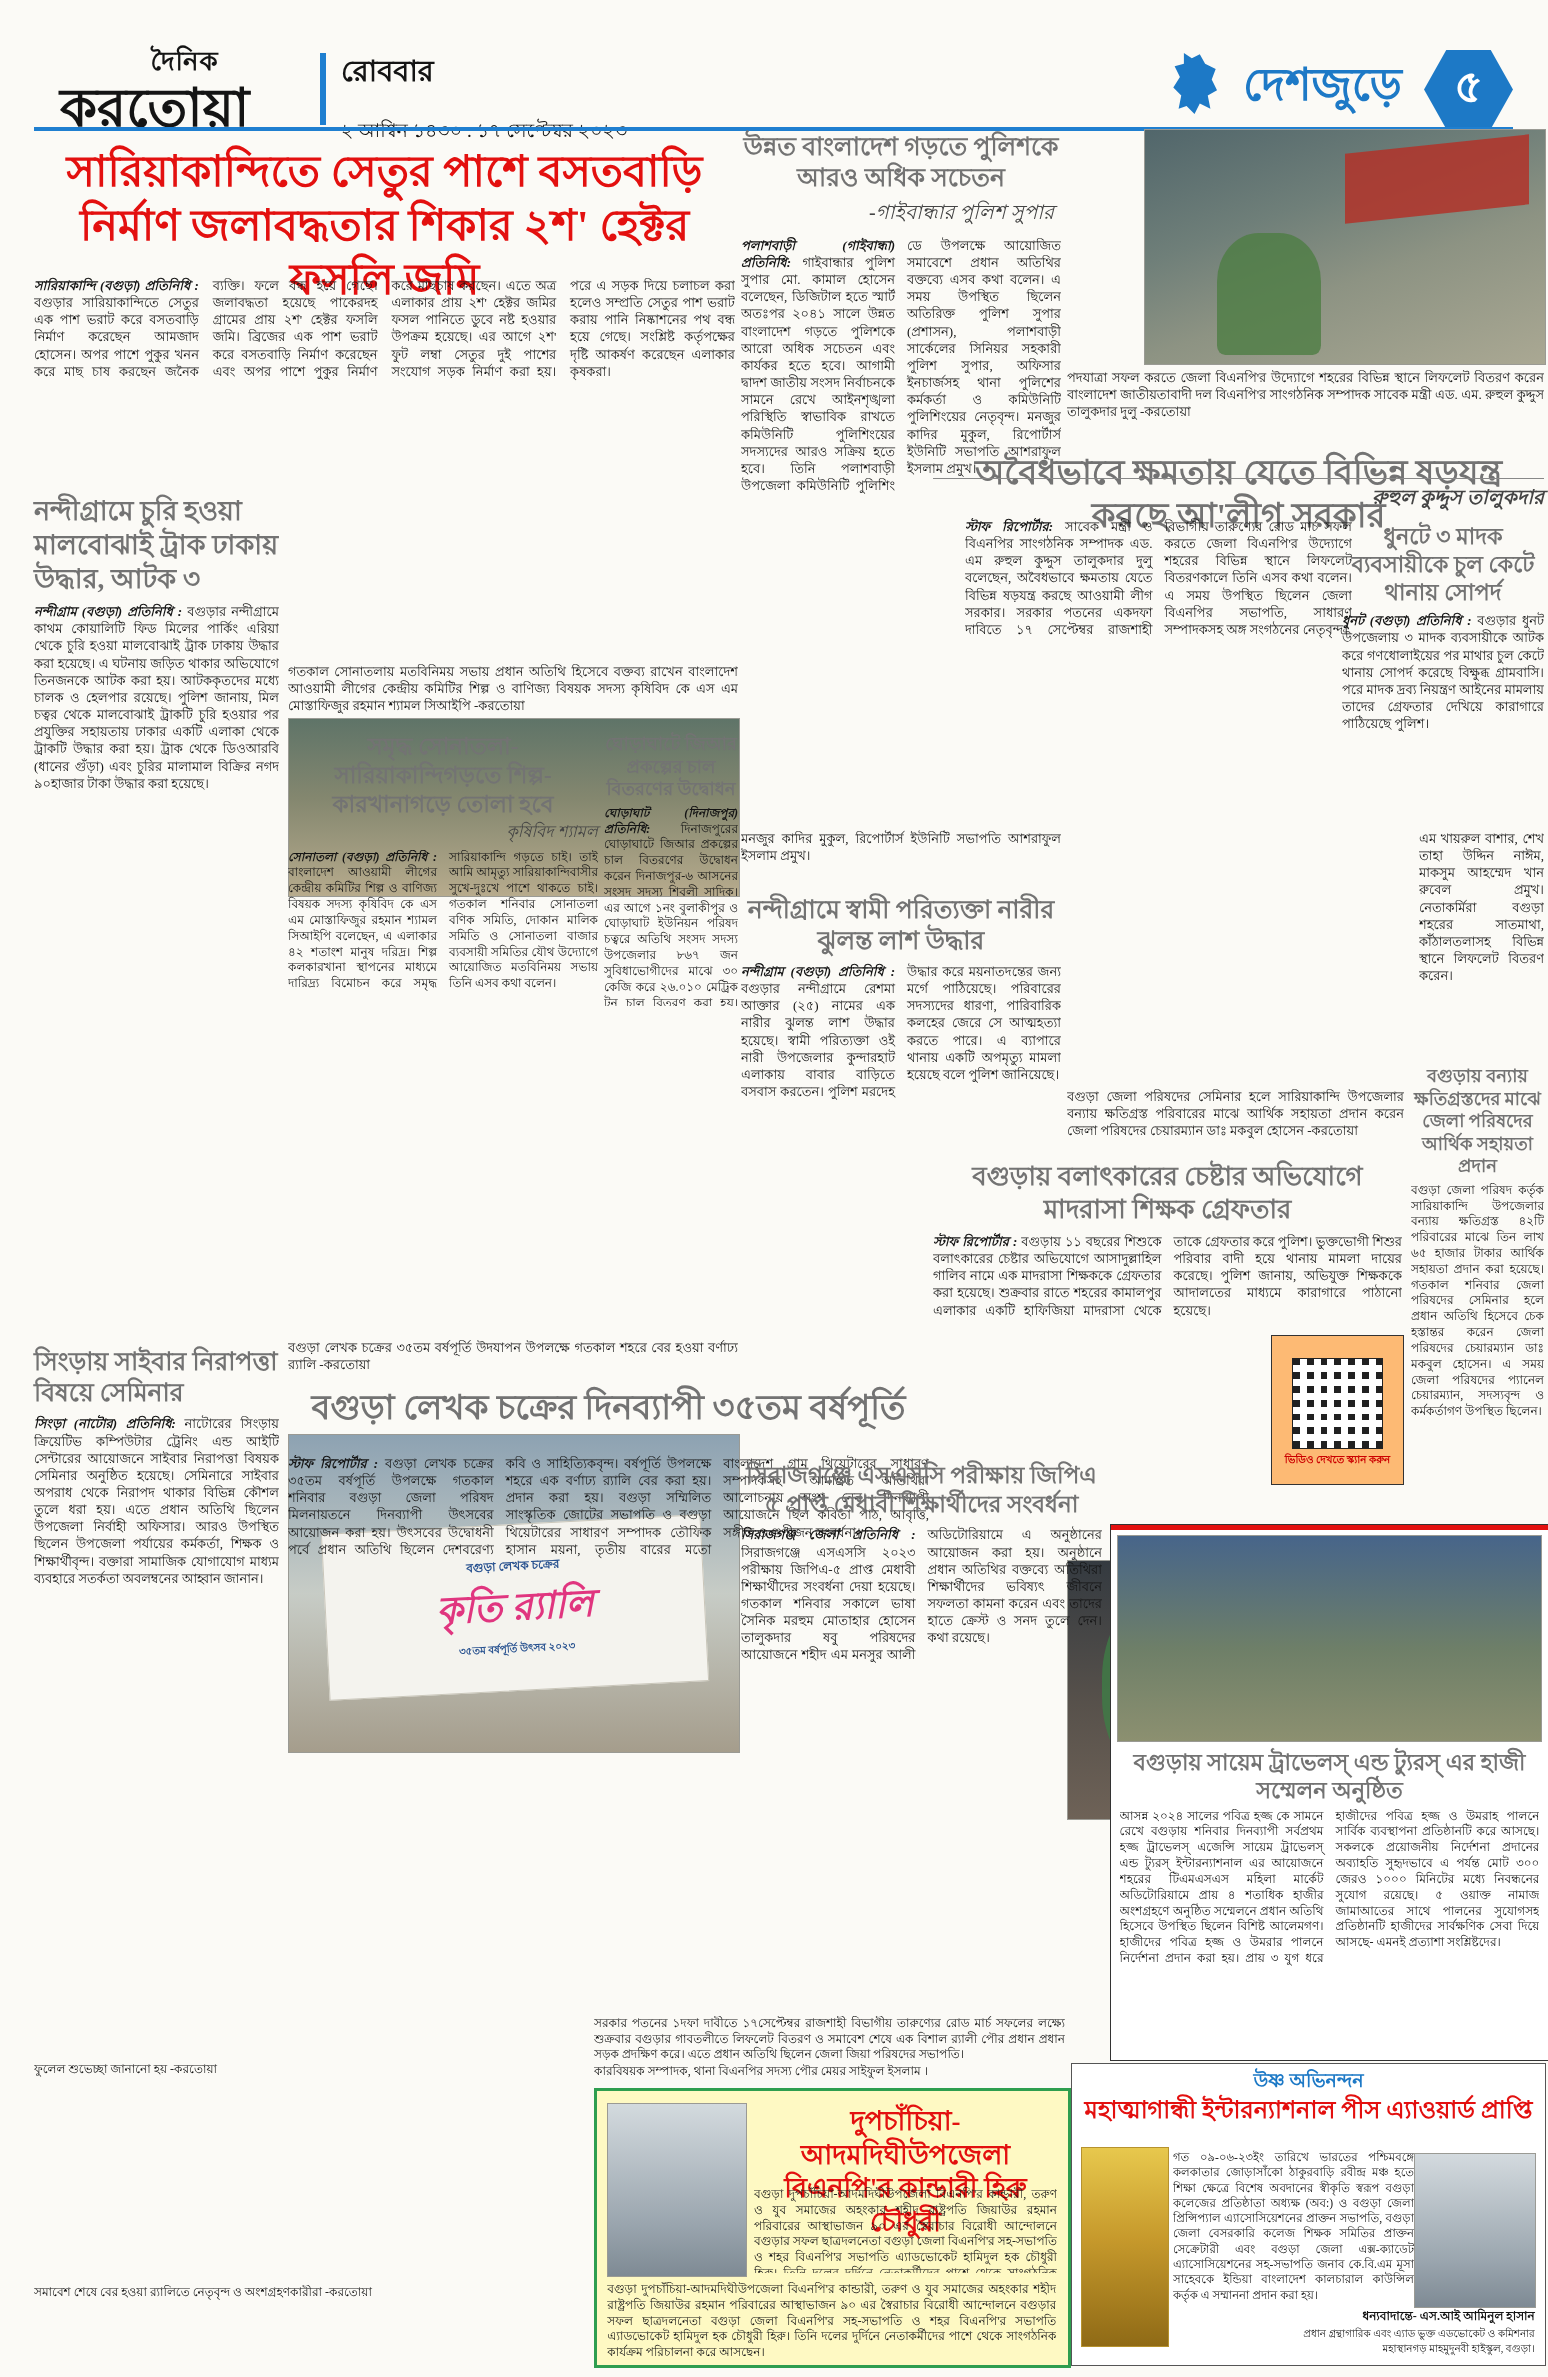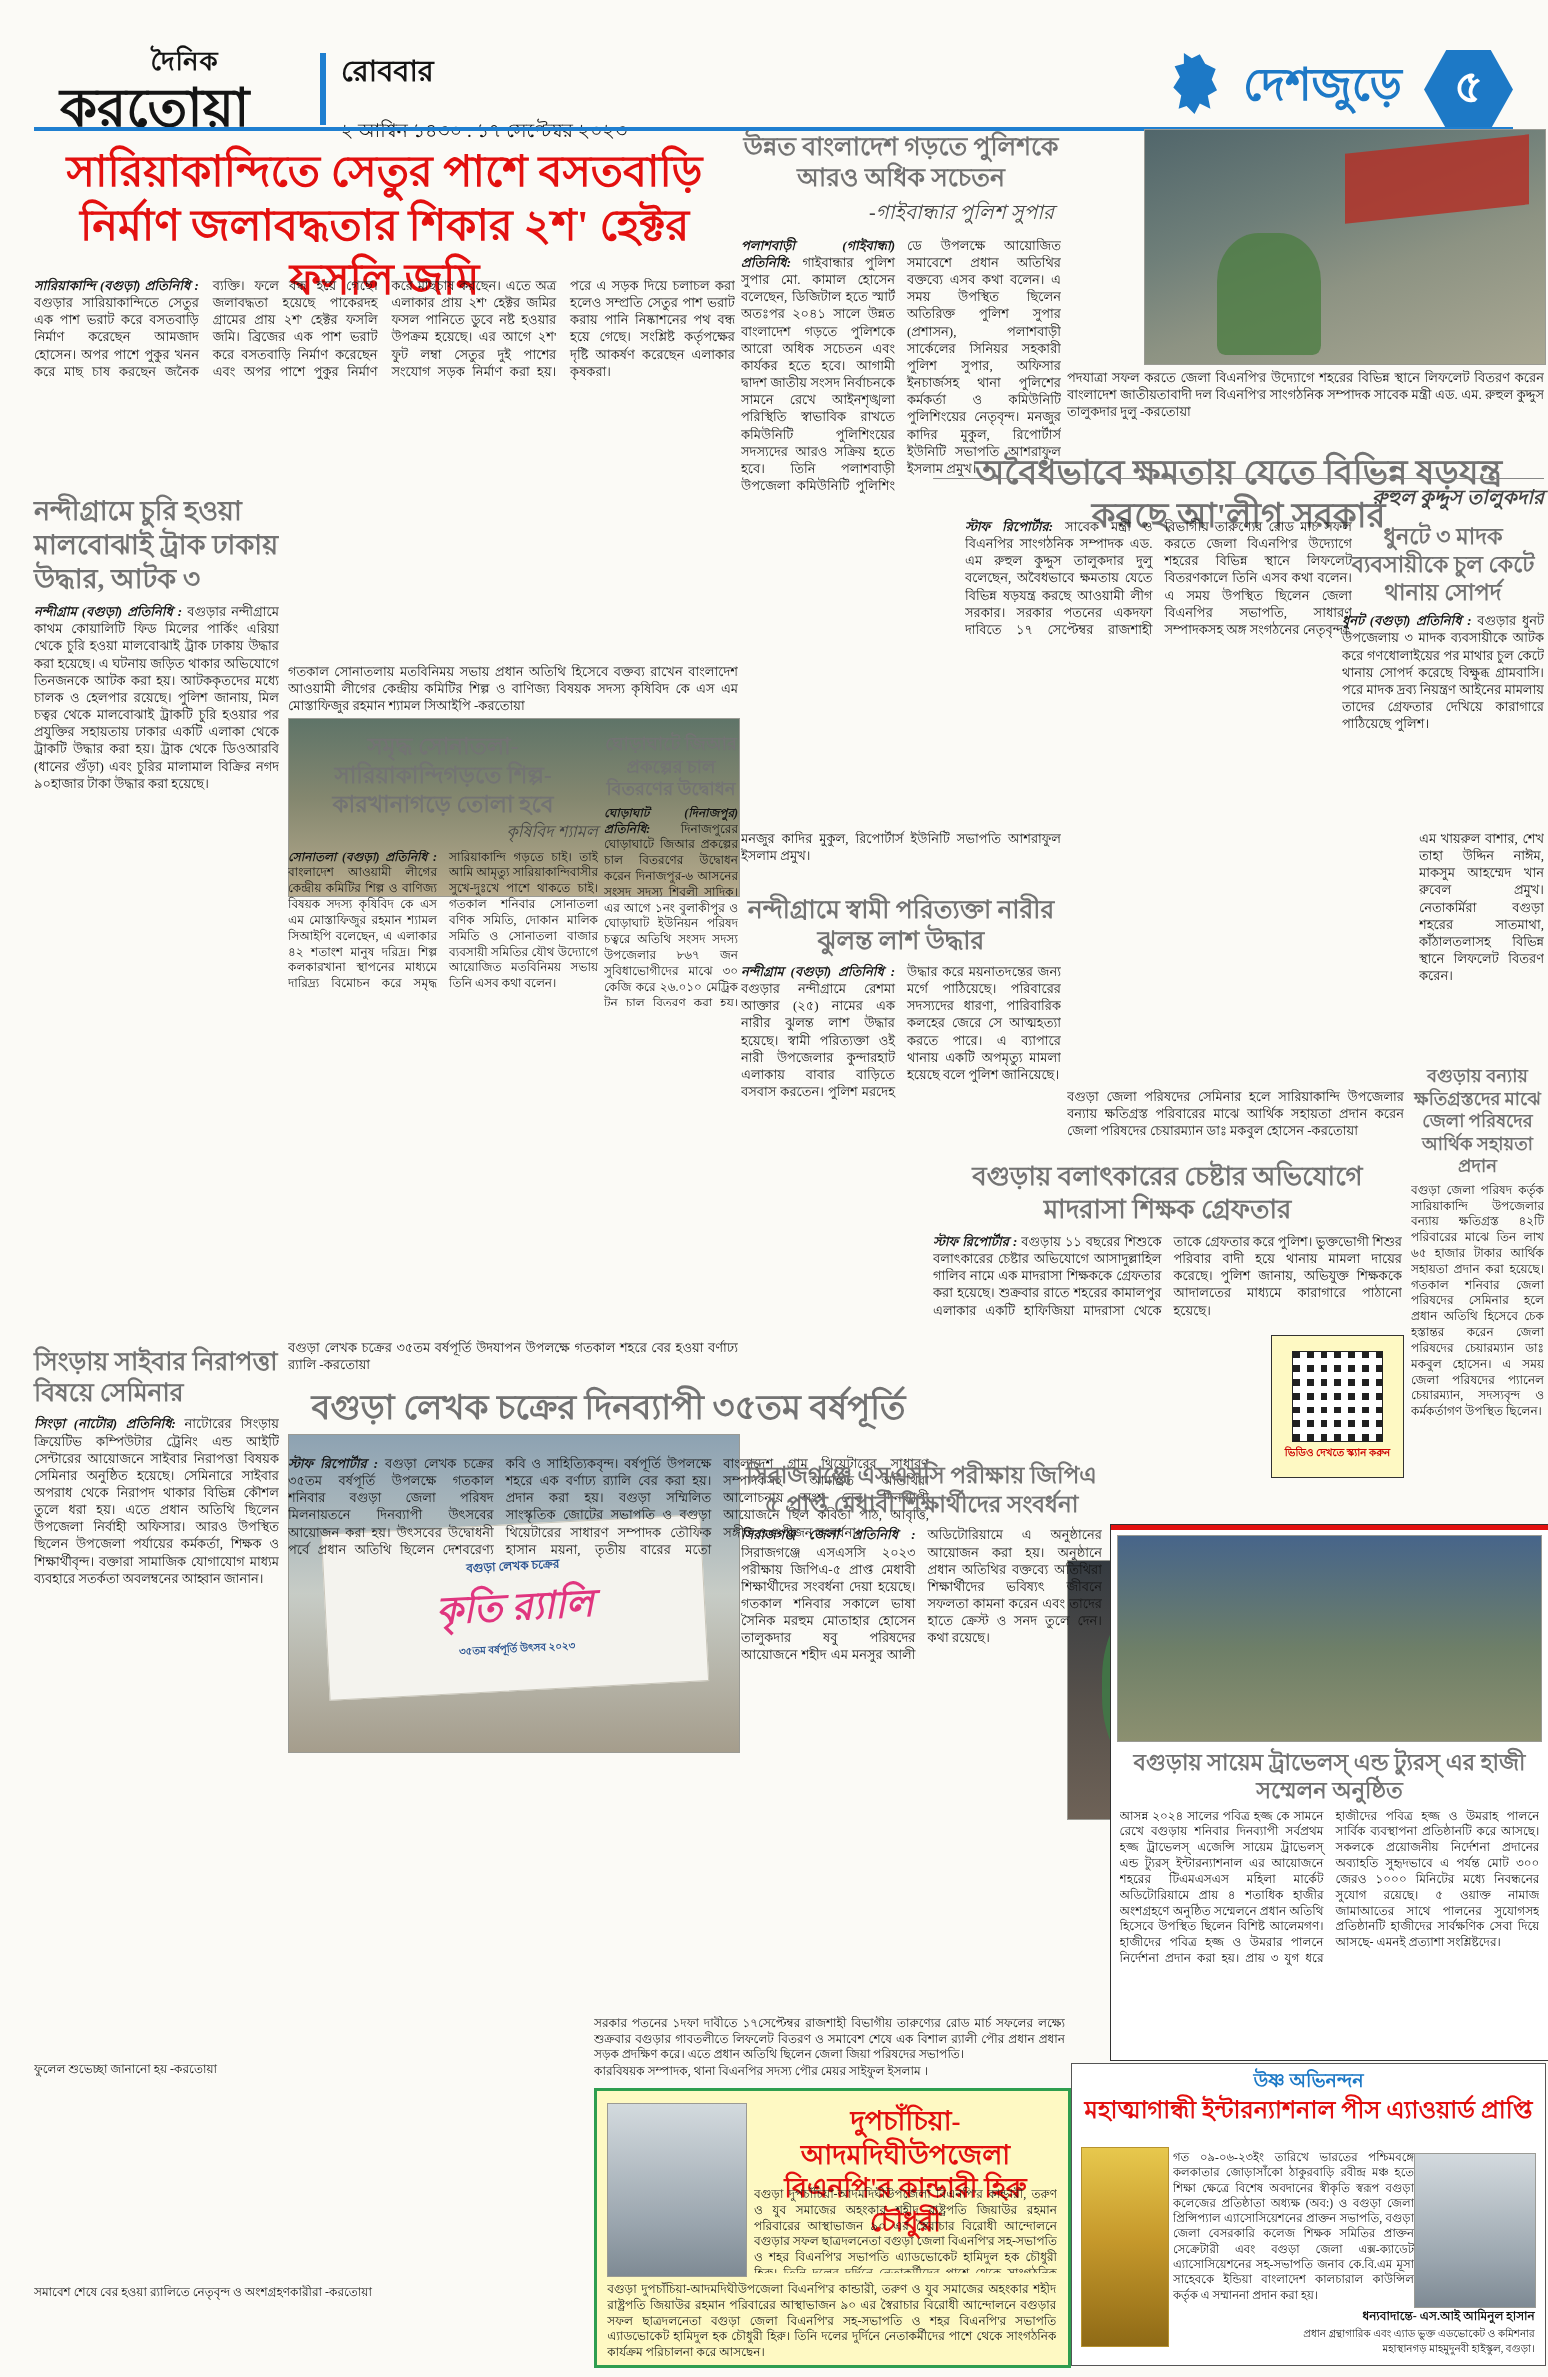--- a/index.html
+++ b/index.html
@@ -166,21 +166,21 @@
     <div class="body-text" style="font-size:12px;height:310px;margin-top:5.2px;">বগুড়া জেলা পরিষদ কর্তৃক সারিয়াকান্দি উপজেলার বন্যায় ক্ষতিগ্রস্ত ৪২টি পরিবারের মাঝে তিন লাখ ৬৫ হাজার টাকার আর্থিক সহায়তা প্রদান করা হয়েছে। গতকাল শনিবার জেলা পরিষদের সেমিনার হলে প্রধান অতিথি হিসেবে চেক হস্তান্তর করেন জেলা পরিষদের চেয়ারম্যান ডাঃ মকবুল হোসেন। এ সময় জেলা পরিষদের প্যানেল চেয়ারম্যান, সদস্যবৃন্দ ও কর্মকর্তাগণ উপস্থিত ছিলেন।</div>
   </div>
 
   <div class="abs" style="left:933px;top:1161px;width:469px;">
     <div class="hl" style="font-size:26px;">বগুড়ায় বলাৎকারের চেষ্টার অভিযোগে মাদরাসা শিক্ষক গ্রেফতার</div>
     <div class="body-text cols2" style="font-size:13px;height:172px;margin-top:6.9px;">
       <span class="dateline">স্টাফ রিপোর্টার :</span>
       <span>বগুড়ায় ১১ বছরের শিশুকে বলাৎকারের চেষ্টার অভিযোগে আসাদুল্লাহিল গালিব নামে এক মাদরাসা শিক্ষককে গ্রেফতার করা হয়েছে। শুক্রবার রাতে শহরের কামালপুর এলাকার একটি হাফিজিয়া মাদরাসা থেকে তাকে গ্রেফতার করে পুলিশ। ভুক্তভোগী শিশুর পরিবার বাদী হয়ে থানায় মামলা দায়ের করেছে। পুলিশ জানায়, অভিযুক্ত শিক্ষককে আদালতের মাধ্যমে কারাগারে পাঠানো হয়েছে।</span>
     </div>
   </div>
-  <div class="abs boxed" style="left:1271px;top:1335px;width:131px;height:126px;background:#fef9c3;text-align:center;padding-top:15px;">
+  <div class="abs boxed" style="left:1271px;top:1335px;width:131px;height:126px;background:#fdba74;text-align:center;padding-top:22px;">
     <div class="qr"></div>
     <div style="font-size:10.3px;color:#c00;font-weight:bold;margin-top:2.6px;">ভিডিও দেখতে স্ক্যান করুন</div>
   </div>
 
   <div class="abs hl" style="left:288px;top:1387px;width:641px;font-size:34px;">বগুড়া লেখক চক্রের দিনব্যাপী ৩৫তম বর্ষপূর্তি</div>
   <div class="abs body-text cols3" style="left:288px;top:1455px;width:641px;height:385px;font-size:13px;">
     <span class="dateline">স্টাফ রিপোর্টার :</span>
     <span>বগুড়া লেখক চক্রের ৩৫তম বর্ষপূর্তি উপলক্ষে গতকাল শনিবার বগুড়া জেলা পরিষদ মিলনায়তনে দিনব্যাপী উৎসবের আয়োজন করা হয়। উৎসবের উদ্বোধনী পর্বে প্রধান অতিথি ছিলেন দেশবরেণ্য কবি ও সাহিত্যিকবৃন্দ। বর্ষপূর্তি উপলক্ষে শহরে এক বর্ণাঢ্য র‍্যালি বের করা হয়। প্রদান করা হয়। বগুড়া সম্মিলিত সাংস্কৃতিক জোটের সভাপতি ও বগুড়া থিয়েটারের সাধারণ সম্পাদক তৌফিক হাসান ময়না, তৃতীয় বারের মতো বাংলাদেশ গ্রাম থিয়েটারের সাধারণ সম্পাদকসহ আমন্ত্রিত অতিথিরা আলোচনায় অংশ নেন। দিনব্যাপী আয়োজনে ছিল কবিতা পাঠ, আবৃত্তি, সঙ্গীত ও গুণীজন সংবর্ধনা।</span>
   </div>
 

